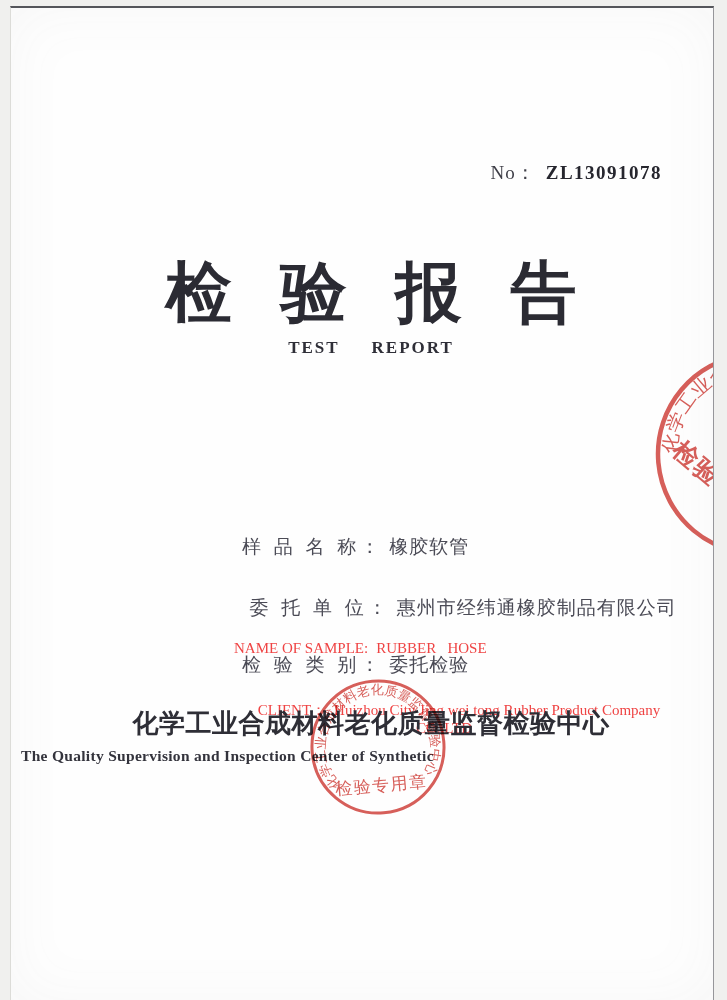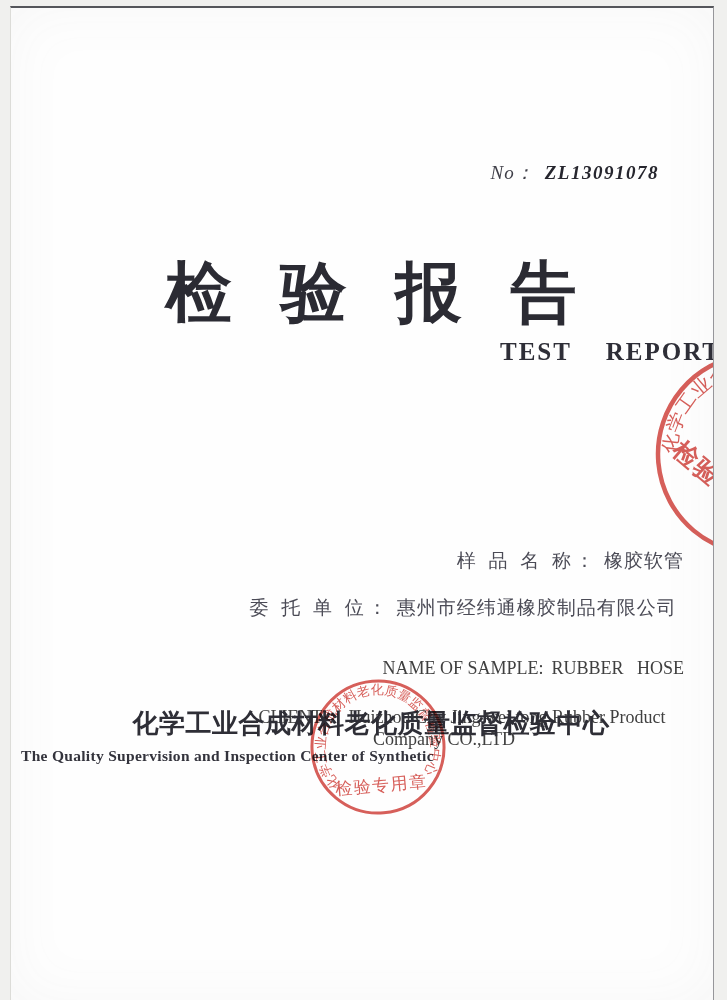--- a/index.html
+++ b/index.html
@@ -15,41 +15,41 @@
     border-right:1px solid #96969a;
     border-left:1px solid #dcdcd8;
     overflow:hidden;
     box-shadow:inset 0 0 60px rgba(120,120,125,0.05);
   }
   .content{position:absolute;left:-10px;top:-6px;width:727px;height:1000px;}
   .content *{white-space:pre-wrap;}
 
   .doc-no{
     position:absolute;left:455px;top:136px;
-    font-size:19px;color:#3f3f48;letter-spacing:1px;font-style:italic;
+    font-size:19px;color:#3f3f48;letter-spacing:1px;
   }
   .doc-no .no-val{font-weight:bold;color:#26262e;margin-left:10px;letter-spacing:1.5px;}
 
   .title-cn{
     position:absolute;left:20px;top:250px;width:700px;margin:0;
     text-align:center;font-size:66px;line-height:82px;font-weight:600;
     color:#2b2b33;letter-spacing:49px;padding-left:49px;box-sizing:border-box;
   }
   .title-en{
     position:absolute;left:20px;top:336px;width:700px;
-    text-align:right;font-size:25px;font-weight:bold;color:#2e2e37;
+    text-align:center;font-size:17px;font-weight:bold;color:#2e2e37;
     letter-spacing:2px;word-spacing:26px;
   }
 
   .field{position:absolute;left:203px;width:480px;}
-  .f1{top:488px;text-align:right;} .f2{top:535px;text-align:center;} .f3{top:592px;}
+  .f1{top:474px;} .f2{top:535px;text-align:center;} .f3{top:592px;}
   .cn-line{font-size:19px;color:#4b4b56;}
   .cn-label{letter-spacing:4px;}
   .cn-value{margin-left:6px;letter-spacing:1px;}
-  .en-line{margin-top:5px;font-size:18px;color:#404040;}
+  .en-line{margin-top:5px;font-size:15px;color:#ef4444;}
   .en-value{margin-left:8px;}
 
   .org-cn{
     position:absolute;left:20px;top:704px;width:700px;
     text-align:center;font-size:26px;font-weight:bold;color:#2e2e36;
     letter-spacing:0.5px;
   }
   .org-en1,.org-en2{
     position:absolute;left:20px;width:700px;text-align:left;
     font-size:15.5px;font-weight:bold;color:#33333c;letter-spacing:0.3px;
@@ -86,20 +86,23 @@
     <div class="field f2">
       <div class="cn-line">
         <span class="cn-label">委 托 单 位：</span><span class="cn-value">惠州市经纬通橡胶制品有限公司</span>
       </div>
       <div class="en-line">
         <span class="en-label">CLIENT：</span><span class="en-value">Huizhou City Jing wei tong Rubber Product Company CO.,LTD</span>
       </div>
     </div>
 
     <div class="field f3">
+      <div class="cn-line">
+        <span class="cn-label">检 验 类 别：</span><span class="cn-value">委托检验</span>
+      </div>
     </div>
 
     <div class="org-cn">化学工业合成材料老化质量监督检验中心</div>
     <div class="org-en1">The Quality Supervision and Inspection Center of Synthetic</div>
 
     <svg class="seal seal-bottom" viewBox="0 0 160 160" aria-hidden="true">
       <circle cx="80" cy="80" r="66" fill="none" stroke-width="3" stroke="#cf3b35"></circle>
       <path id="ring-bottom" d="M 39.4,114.1 A 53,53 0 1 1 120.6,114.1" fill="none"></path>
       <text font-size="13" fill="#cf3b35">
         <textPath href="#ring-bottom" textLength="235" lengthAdjust="spacingAndGlyphs">化学工业合成材料老化质量监督检验中心</textPath>

